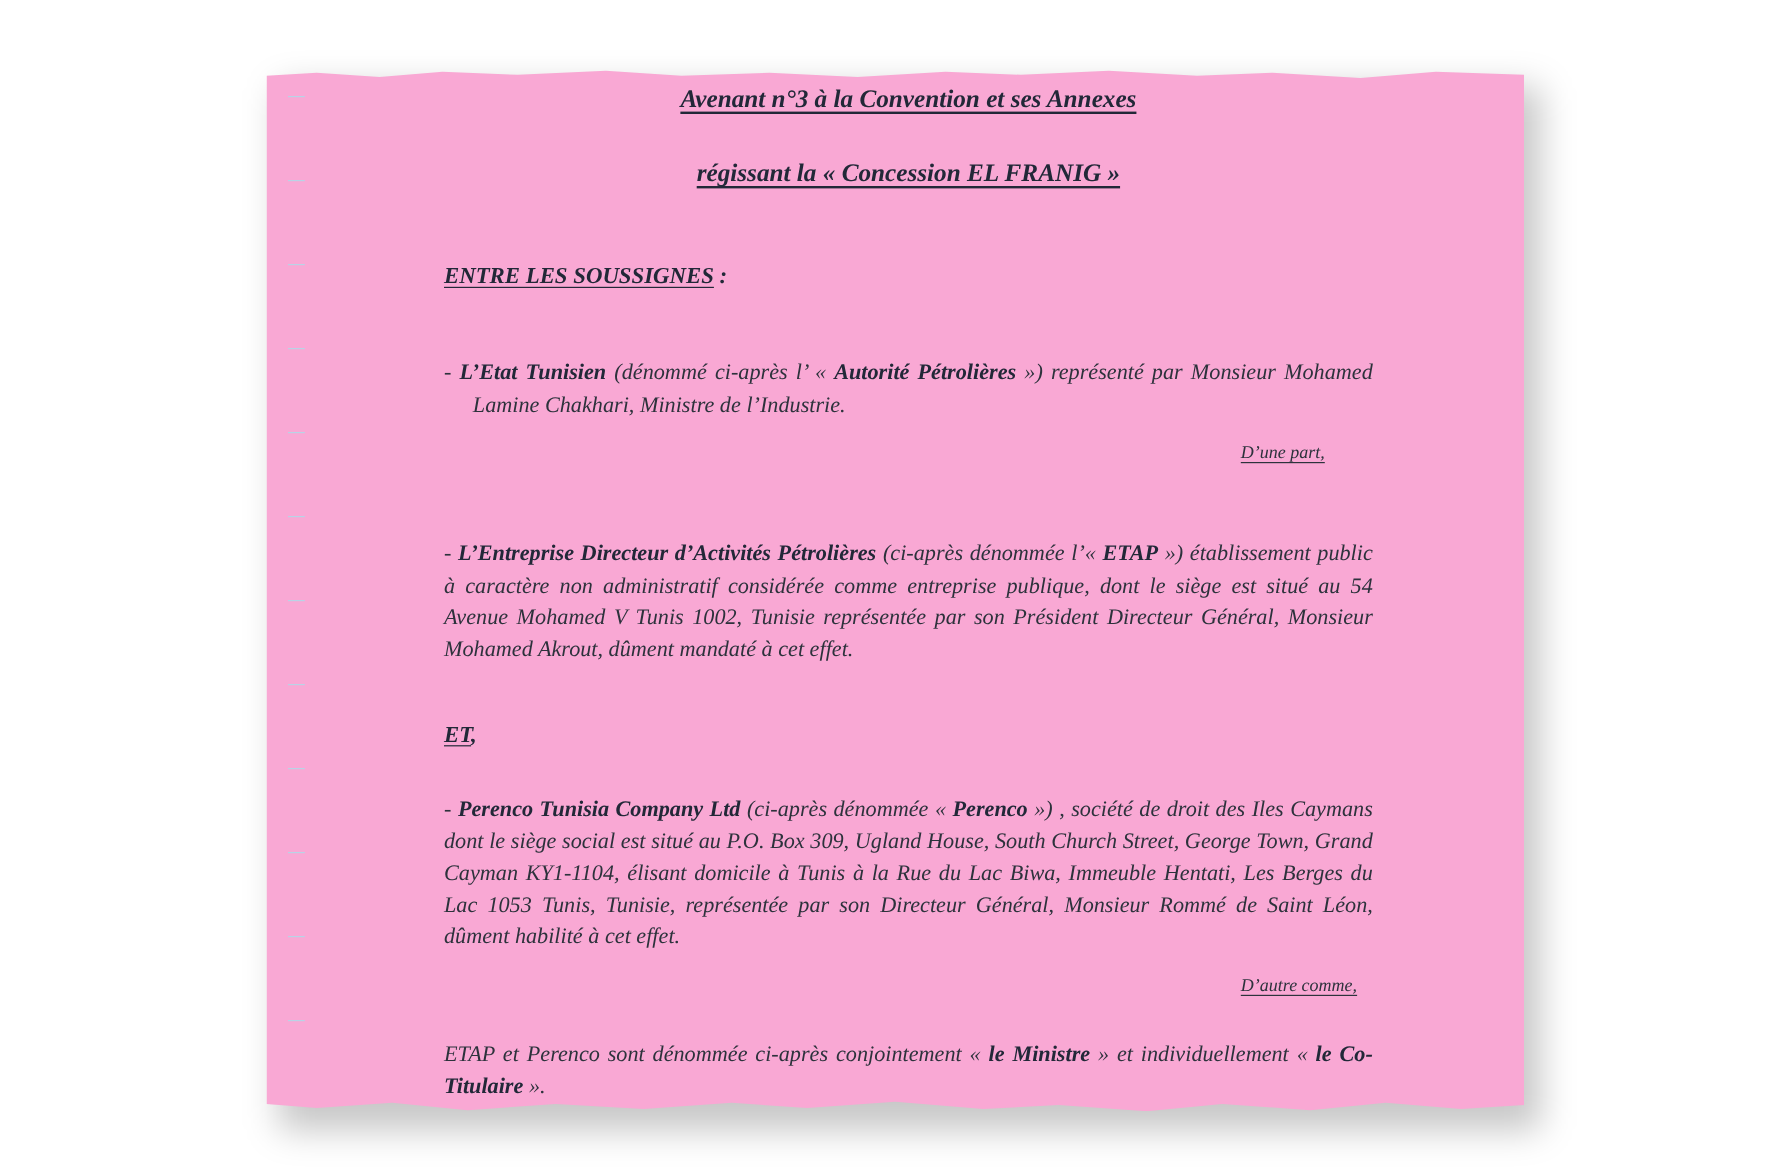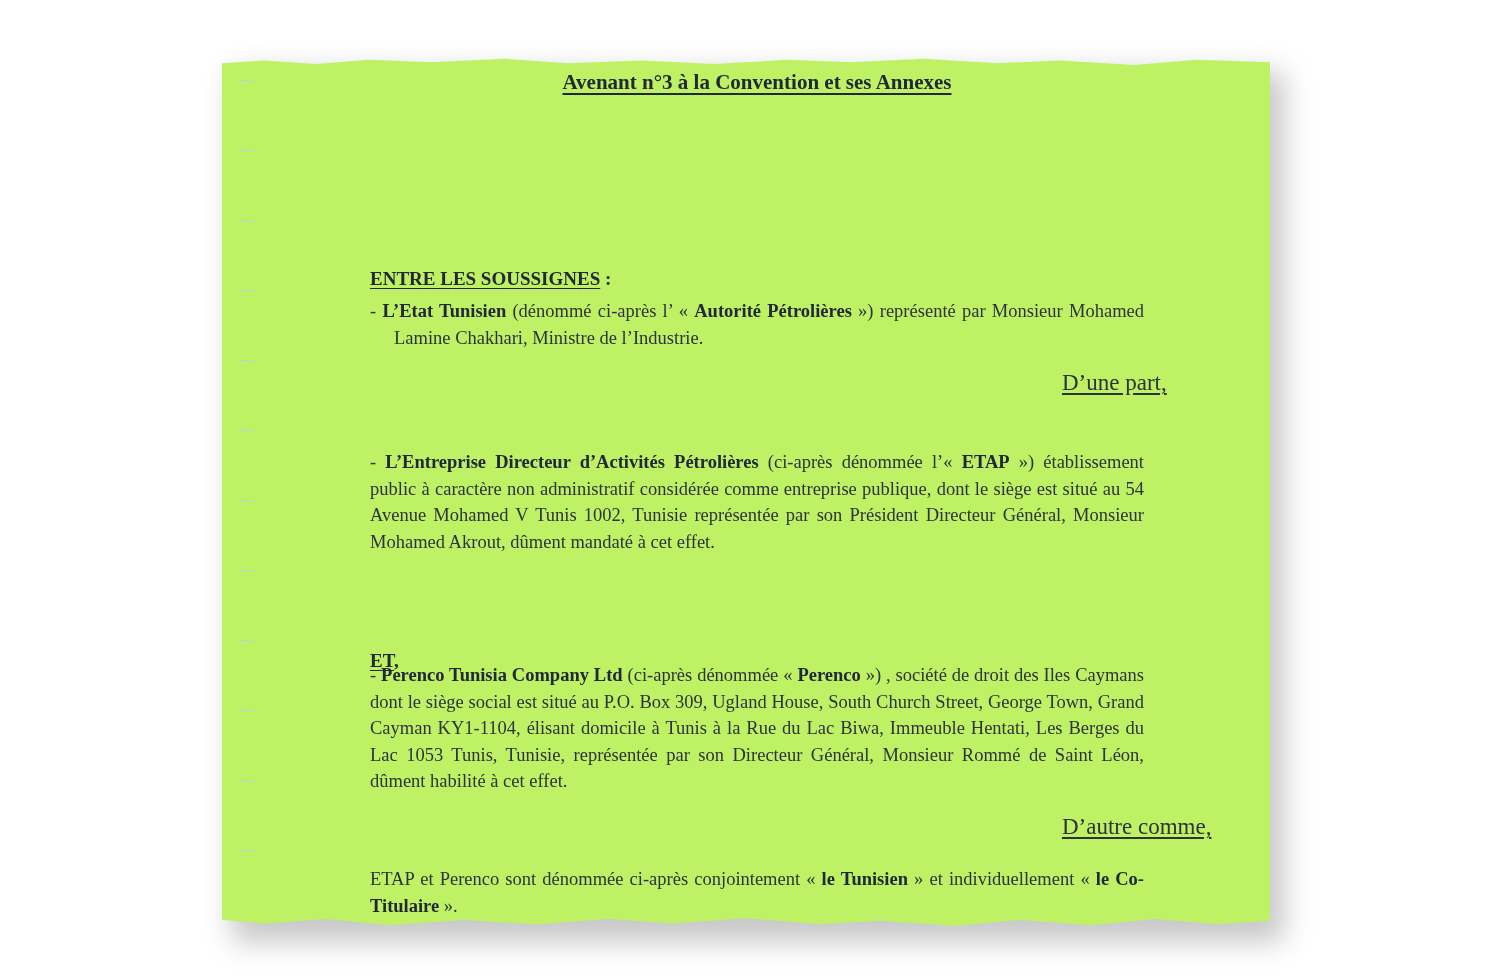--- a/index.html
+++ b/index.html
@@ -16,27 +16,28 @@
       left: 232px; top: 72px;
       width: 1052px; height: 870px;
       background: rgba(0,0,0,0.22);
       filter: blur(14px);
       border-radius: 6px;
     }
     .paper {
       position: absolute;
       left: 222px; top: 58px;
       width: 1048px; height: 868px;
-      background: #bef264;
+      background: #f9a8d4;
       clip-path: polygon(
         0% 0.6%, 4% 0.3%, 9% 0.7%, 14% 0.2%, 20% 0.5%, 27% 0.1%, 33% 0.6%, 40% 0.3%,
         47% 0.7%, 54% 0.2%, 60% 0.5%, 67% 0.1%, 74% 0.6%, 80% 0.3%, 87% 0.8%, 93% 0.2%, 100% 0.5%,
         100% 99.4%, 95% 99.8%, 89% 99.2%, 83% 99.9%, 76% 99.3%, 70% 100%, 63% 99.4%, 57% 99.8%,
         50% 99.1%, 43% 99.7%, 37% 99.2%, 30% 99.8%, 23% 99.3%, 16% 99.9%, 10% 99.2%, 4% 99.7%, 0% 99.3%
       );
+      font-style: italic;
     }
     .margin-tick {
       position: absolute;
       left: 18px;
       width: 14px; height: 1px;
       background: #b9d3e6;
     }
     .doc-title {
       position: absolute;
       left: 0; width: 1070px;
@@ -46,41 +47,39 @@
       text-decoration: underline;
       text-underline-offset: 4px;
       color: #222838;
     }
     .heading {
       position: absolute;
       left: 148px;
       font-weight: bold;
       font-size: 19px;
       color: #222838;
-      margin-top: 48px;
     }
     .heading u { text-underline-offset: 3px; }
     .para {
       position: absolute;
       left: 148px;
       width: 774px;
       font-size: 18.5px;
       line-height: 26.5px;
       text-align: justify;
       color: #2d323c;
     }
     .para b { color: #222838; }
     .para.indent { padding-left: 24px; text-indent: -24px; width: 750px; }
     .sign {
       position: absolute;
-      font-size: 23px;
+      font-size: 15px;
       text-decoration: underline;
       text-underline-offset: 3px;
       color: #2d323c;
-      margin-left: 28px;
     }
   </style>
 </head>
 <body>
 
 <div class="paper-shadow"></div>
 
 <div class="paper">
 
   <div class="margin-tick" style="top:22px"></div>
@@ -90,20 +89,21 @@
   <div class="margin-tick" style="top:302px"></div>
   <div class="margin-tick" style="top:372px"></div>
   <div class="margin-tick" style="top:442px"></div>
   <div class="margin-tick" style="top:512px"></div>
   <div class="margin-tick" style="top:582px"></div>
   <div class="margin-tick" style="top:652px"></div>
   <div class="margin-tick" style="top:722px"></div>
   <div class="margin-tick" style="top:792px"></div>
 
   <div class="doc-title" style="top:12px">Avenant n°3 à la Convention et ses Annexes</div>
+  <div class="doc-title" style="top:74px">régissant la « Concession EL FRANIG »</div>
 
   <div class="heading" style="top:162px">
     <u>ENTRE LES SOUSSIGNES</u><span> :</span>
   </div>
 
   <div class="para indent" style="top:240px">
     <span>- </span><b>L’Etat Tunisien</b><span> (dénommé ci-après l’ « </span><b>Autorité Pétrolières</b><span> ») représenté par Monsieur Mohamed Lamine Chakhari, Ministre de l’Industrie.</span>
   </div>
 
   <div class="sign" style="top:312px; left:812px">D’une part,</div>
@@ -116,15 +116,15 @@
     <u>ET</u><span>,</span>
   </div>
 
   <div class="para" style="top:604px">
     <span>- </span><b>Perenco Tunisia Company Ltd</b><span> (ci-après dénommée « </span><b>Perenco</b><span> ») , société de droit des Iles Caymans dont le siège social est situé au P.O. Box 309, Ugland House, South Church Street, George Town, Grand Cayman KY1-1104, élisant domicile à Tunis à la Rue du Lac Biwa, Immeuble Hentati, Les Berges du Lac 1053 Tunis, Tunisie, représentée par son Directeur Général, Monsieur Rommé de Saint Léon, dûment habilité à cet effet.</span>
   </div>
 
   <div class="sign" style="top:756px; left:812px">D’autre comme,</div>
 
   <div class="para" style="top:808px">
-    <span>ETAP et Perenco sont dénommée ci-après conjointement « </span><b>le Tunisien</b><span> » et individuellement </span><span>« </span><b>le Co-Titulaire</b><span> ».</span>
+    <span>ETAP et Perenco sont dénommée ci-après conjointement « </span><b>le Ministre</b><span> » et individuellement </span><span>« </span><b>le Co-Titulaire</b><span> ».</span>
   </div>
 </div>
 
 </body></html>

